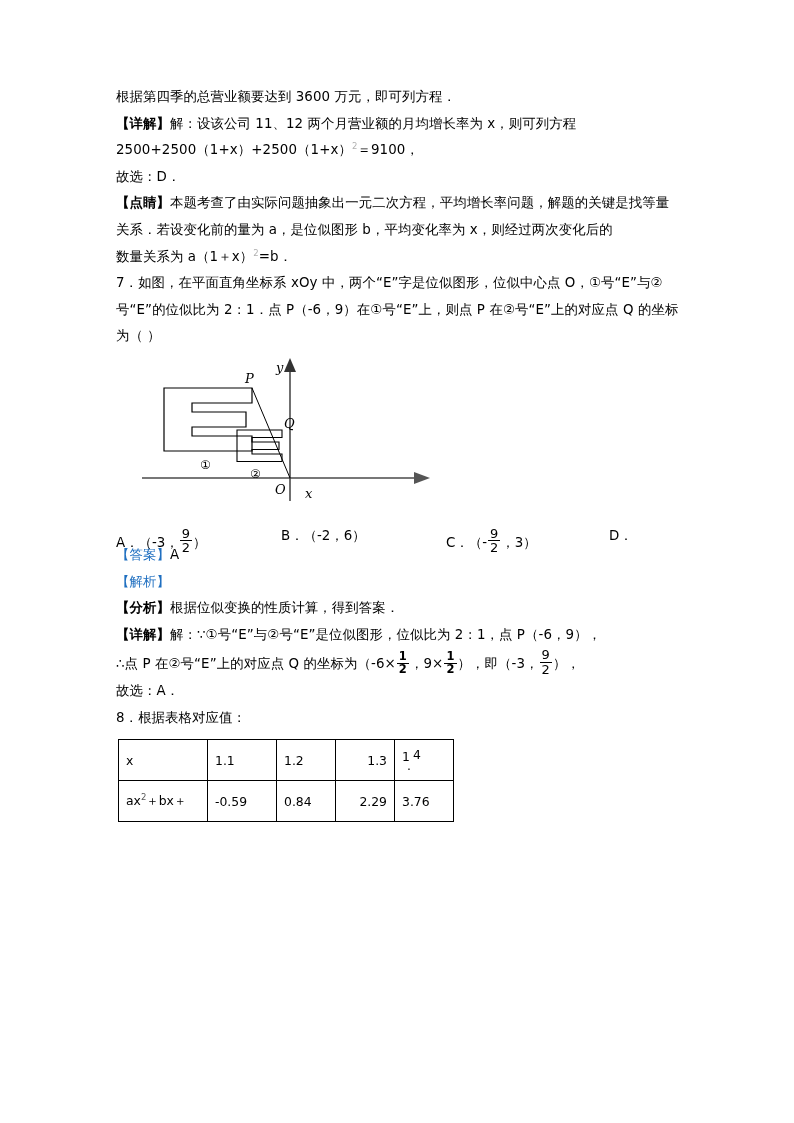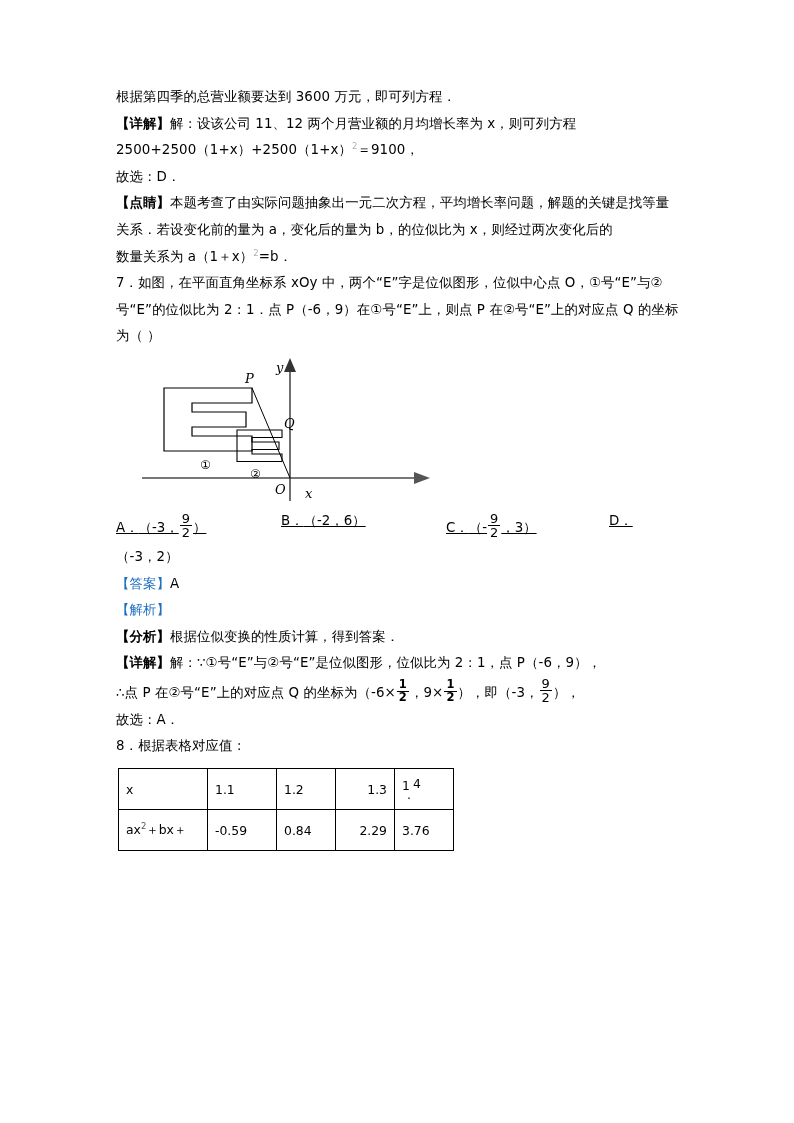--- a/index.html
+++ b/index.html
@@ -89,23 +89,22 @@
   }
   .figure-wrap svg { display: block; }
   
   .options {
     position: relative;
     height: 30px;
     font-size: 13.4px;
   }
   .opt {
     position: absolute;
-    top: 0;
+    top: 15px;
     white-space: nowrap;
-    text-decoration: underline;
   }
   .opt-a { left: 0px; }
   .opt-b { left: 165px; }
   .opt-c { left: 330px; }
   .opt-d { left: 493px; }
   .opt-d2 {
     margin-top: 2px;
   }
   
   table.vtable {
@@ -150,21 +149,21 @@
       <span class="bk">【详解】</span><span>解：设该公司 11、12 两个月营业额的月均增长率为 x，则可列方程</span>
     </div>
 
     <div class="line">
       <span>2500+2500（1+x）+2500（1+x）</span><sup class="sup2">2</sup><span>＝9100，</span>
     </div>
 
     <div class="line">故选：D．</div>
 
     <div class="line wrapline">
-      <span class="bk">【点睛】</span><span>本题考查了由实际问题抽象出一元二次方程，平均增长率问题，解题的关键是找等量关系．若设变化前的量为 a，变化后的量为 b，的位似比为 x，则经过两次变化后的</span>
+      <span class="bk">【点睛】</span><span>本题考查了由实际问题抽象出一元二次方程，平均增长率问题，解题的关键是找等量关系．若设变化前的量为 a，是位似图形 b，平均变化率为 x，则经过两次变化后的</span>
     </div>
 
     <div class="line">
       <span>数量关系为 a（1＋x）</span><sup class="sup2">2</sup><span>=b．</span>
     </div>
 
     <div class="line wrapline">
       <span>7．</span><span>如图，在平面直角坐标系 xOy 中，两个“E”字是位似图形，位似中心点 O，①号“E”与②号“E”的位似比为 2：1．点 P（-6，9）在①号“E”上，则点 P 在②号“E”上的对应点 Q 的坐标为（      ）</span>
     </div>
 
@@ -201,23 +200,20 @@
       </span>
       <span class="opt opt-b">
         <span>B．</span><span>（-2，6）</span>
       </span>
       <span class="opt opt-c">
         <span>C．</span><span>（-</span><span class="frac"><span class="num">9</span><span class="den">2</span></span><span>，3）</span>
       </span>
       <span class="opt opt-d">
         <span>D．</span>
       </span>
-    </div>
-    <div class="line opt-d2">
-      <span>（-3，2）</span>
     </div>
 
     <div class="line">
       <span class="blue">【答案】</span><span>A</span>
     </div>
 
     <div class="line">
       <span class="blue">【解析】</span>
     </div>
 

